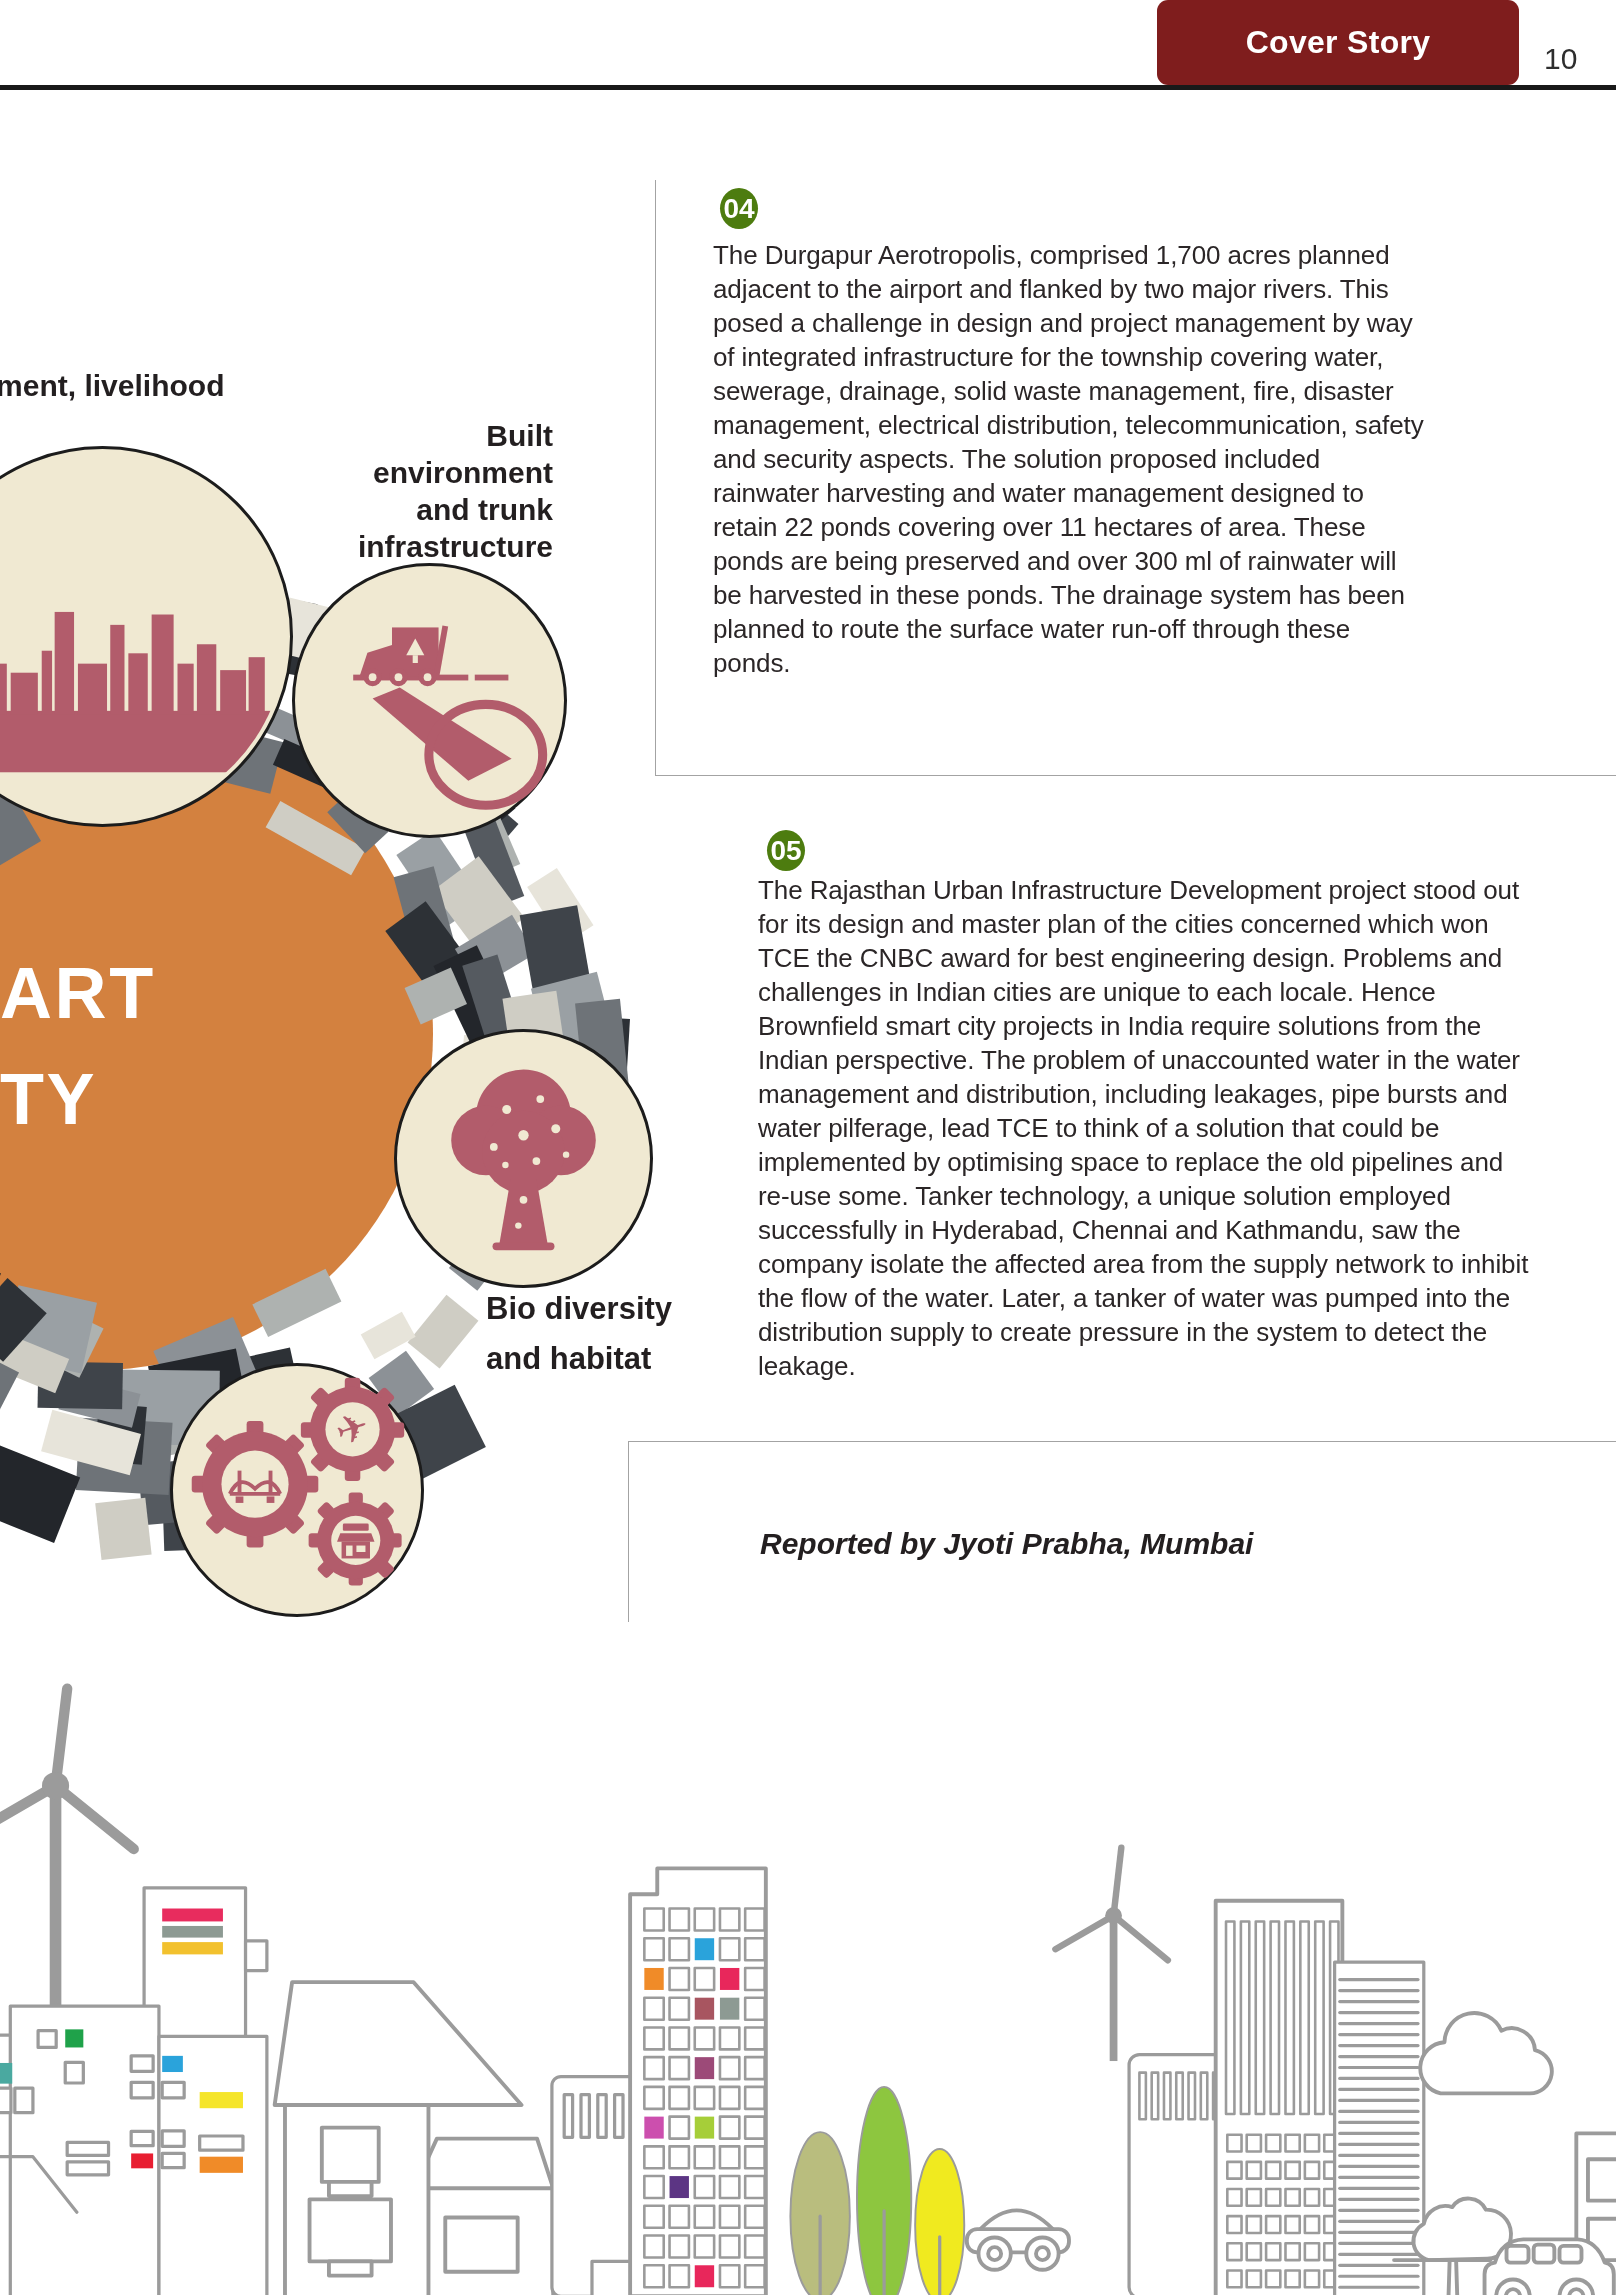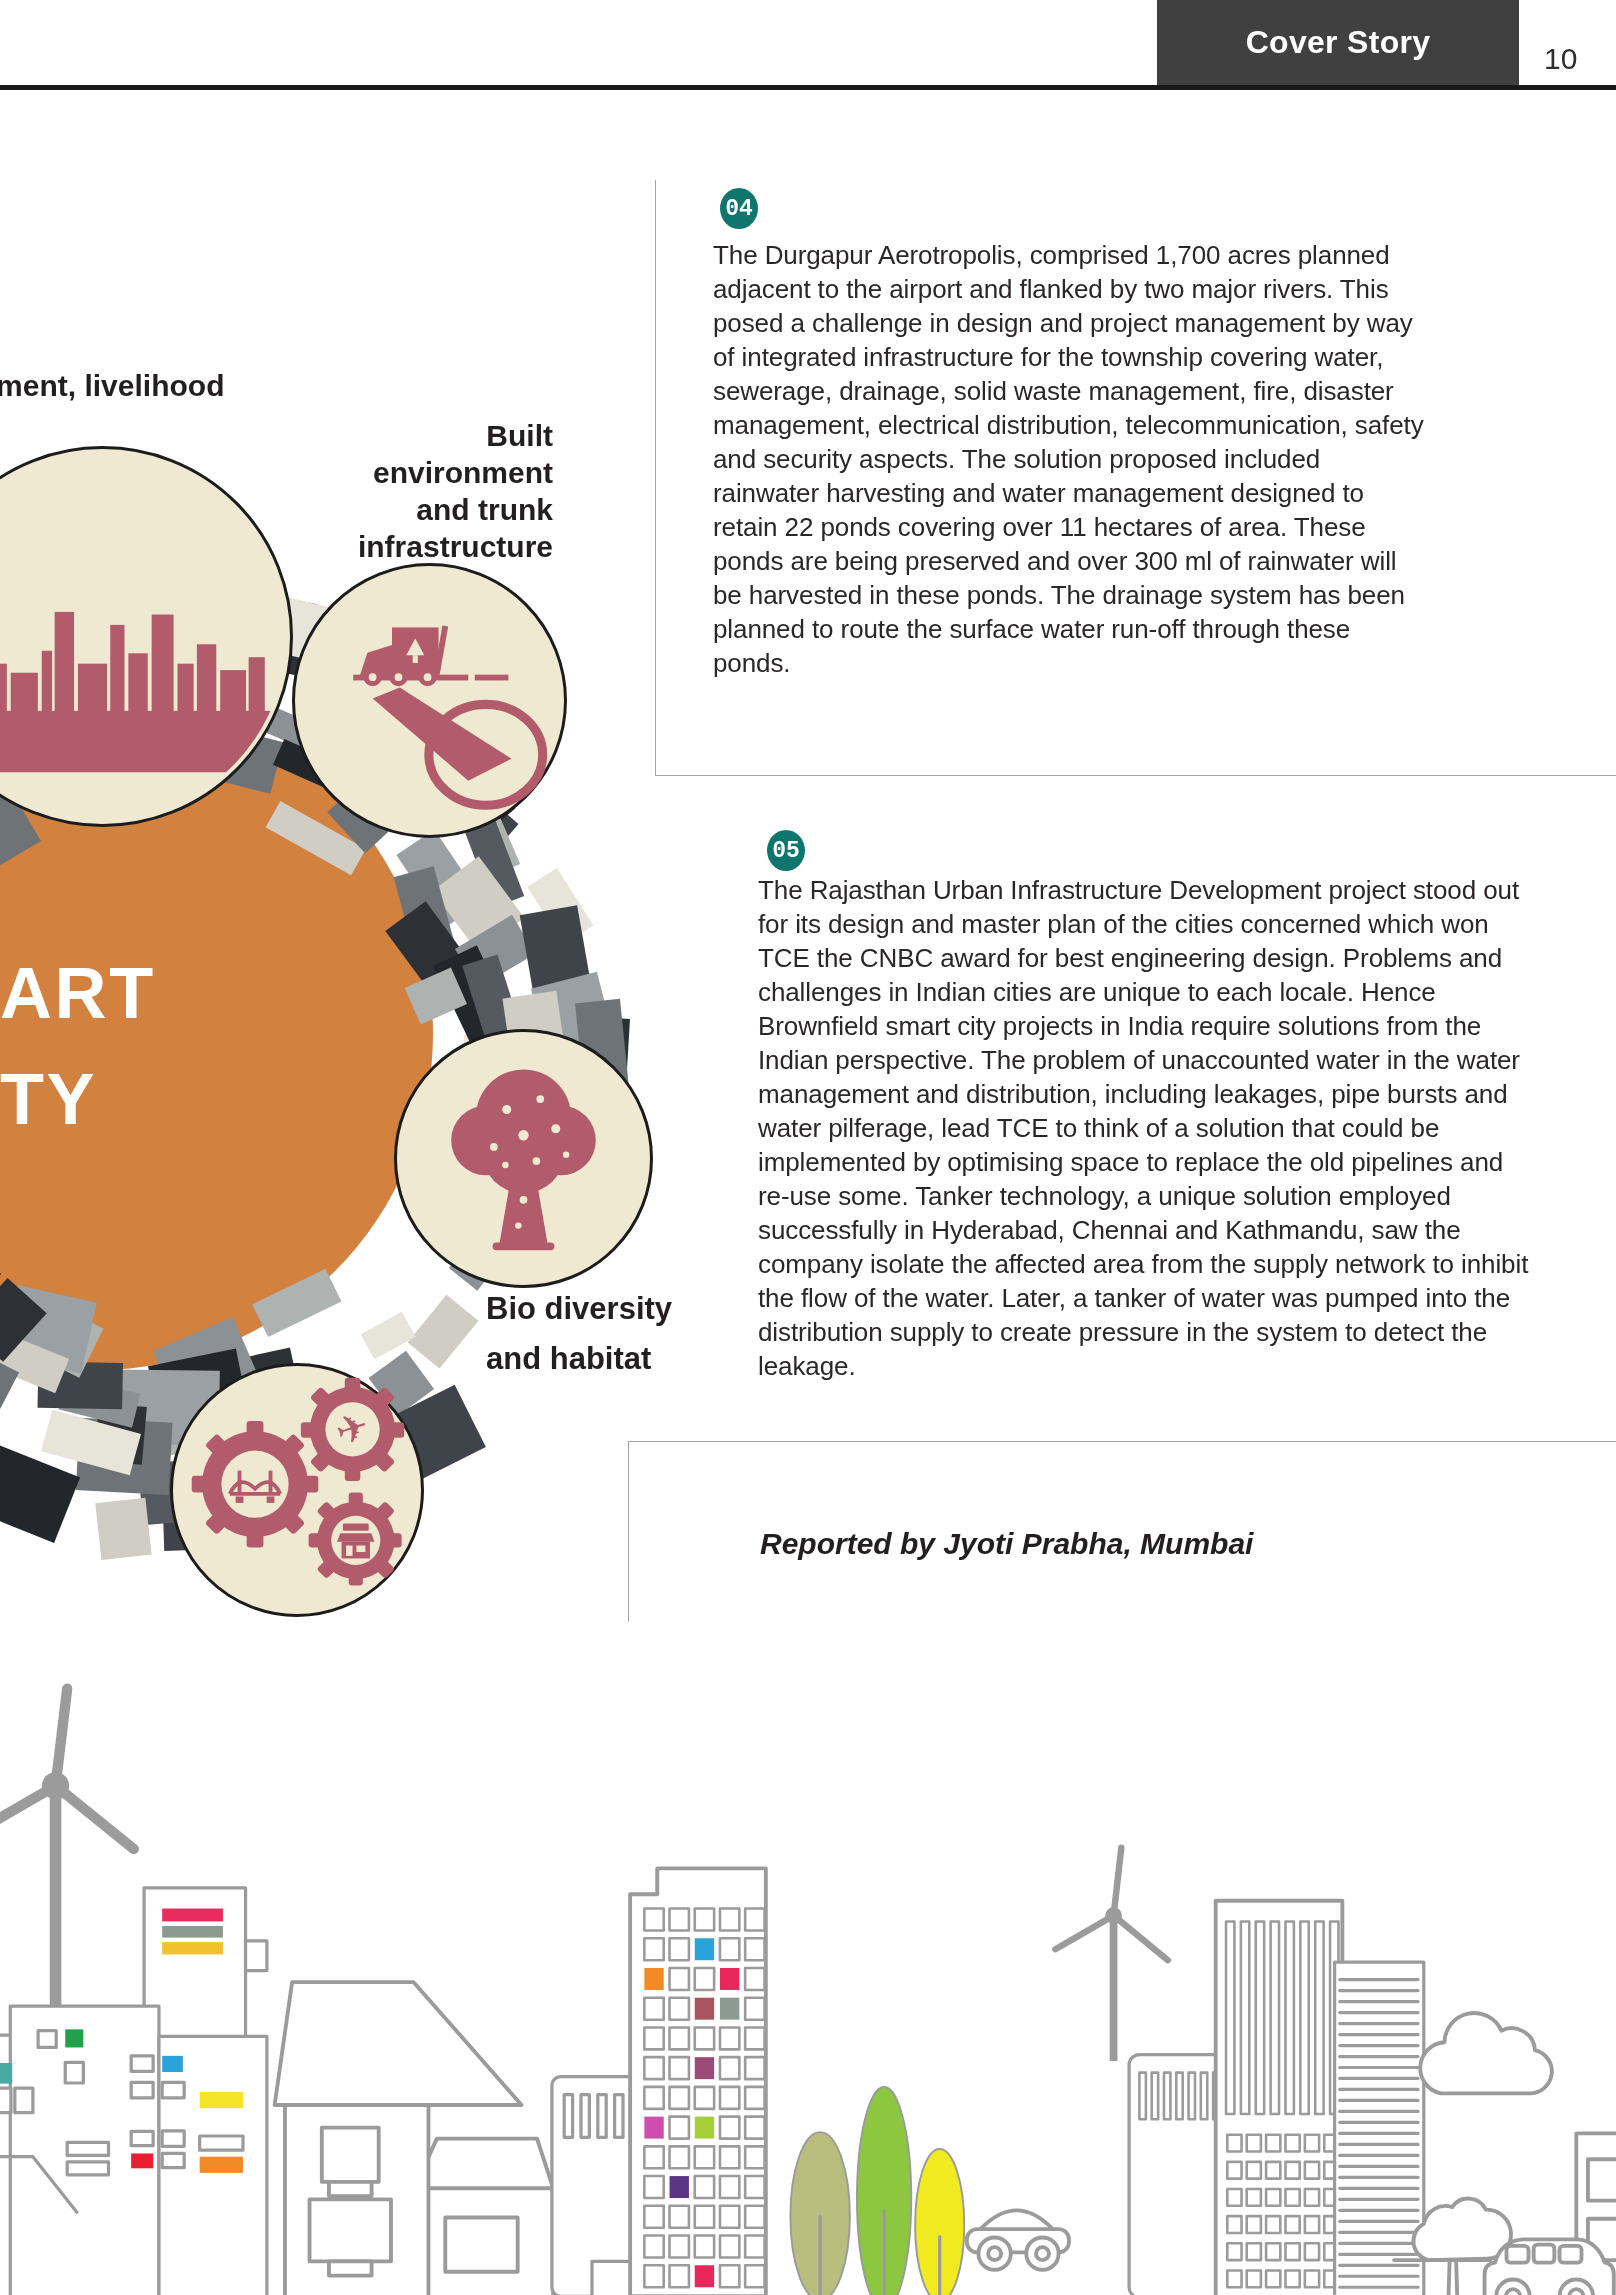--- a/index.html
+++ b/index.html
@@ -1,33 +1,33 @@
 <!DOCTYPE html>
 <html style="font-size:10.3px"><head>
 <meta charset="utf-8">
 <style>
   html,body{margin:0;padding:0;background:#fff;}
   .page{position:relative;width:1617px;height:2295px;background:#ffffff;overflow:hidden;
         font-family:"Liberation Sans",sans-serif;color:#2b2627;}
 
   
-  .header-tab{position:absolute;left:1157px;top:0;width:362px;height:85px;background:#404040;
-              display:flex;align-items:center;justify-content:center;}
+  .header-tab{position:absolute;left:1157px;top:0;width:362px;height:85px;background:#7f1d1d;
+              display:flex;align-items:center;justify-content:center;border-radius:11px;}
   .header-tab span{color:#fff;font-size:32px;font-weight:700;letter-spacing:0.3px;}
   .page-number{position:absolute;left:1544px;top:26px;font-size:30px;color:#2e2e2e;margin-top:16px;}
   .top-rule{position:absolute;left:0;top:85px;width:1617px;height:5.2px;background:#191919;}
 
   
   .frame-04{position:absolute;left:655px;top:180px;width:962px;height:595px;
             border-left:1.9px solid #a3a3a3;border-bottom:1.9px solid #a3a3a3;}
   .frame-byline{position:absolute;left:628px;top:1441px;width:989px;height:180px;
             border-top:1.9px solid #a3a3a3;border-left:1.9px solid #a3a3a3;}
 
-  .badge{position:absolute;width:38px;height:41px;border-radius:50%;background:#0f766e;color:#fff;
-         font-weight:700;font-size:23px;display:flex;align-items:center;justify-content:center;font-family:Liberation Mono, monospace;}
+  .badge{position:absolute;width:38px;height:41px;border-radius:50%;background:#4d7c0f;color:#fff;
+         font-weight:700;font-size:28px;display:flex;align-items:center;justify-content:center;}
   .badge-04{left:720px;top:188px;}
   .badge-05{left:767px;top:830px;}
 
   .body-text{position:absolute;font-size:26px;line-height:34px;letter-spacing:-0.1px;color:#2b2627;}
   .text-04{left:713px;top:238px;width:711px;}
   .text-05{left:758px;top:873px;width:782px;}
   .byline{position:absolute;left:760px;top:1495px;font-size:30px;font-weight:700;font-style:italic;color:#231f20;margin-top:32px;}
 
   
   .diagram-label{position:absolute;font-weight:700;color:#231f20;white-space:pre-line;}

